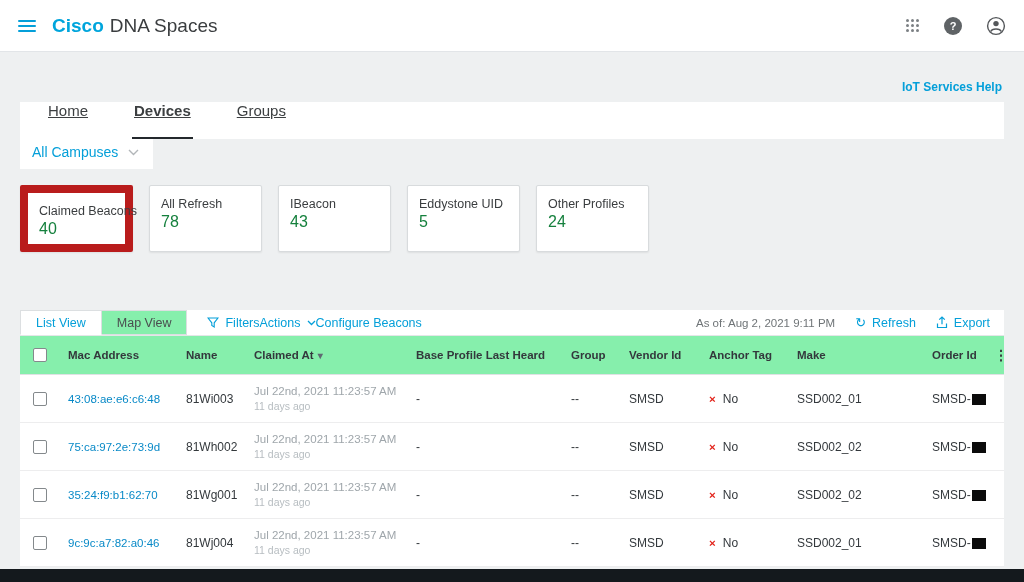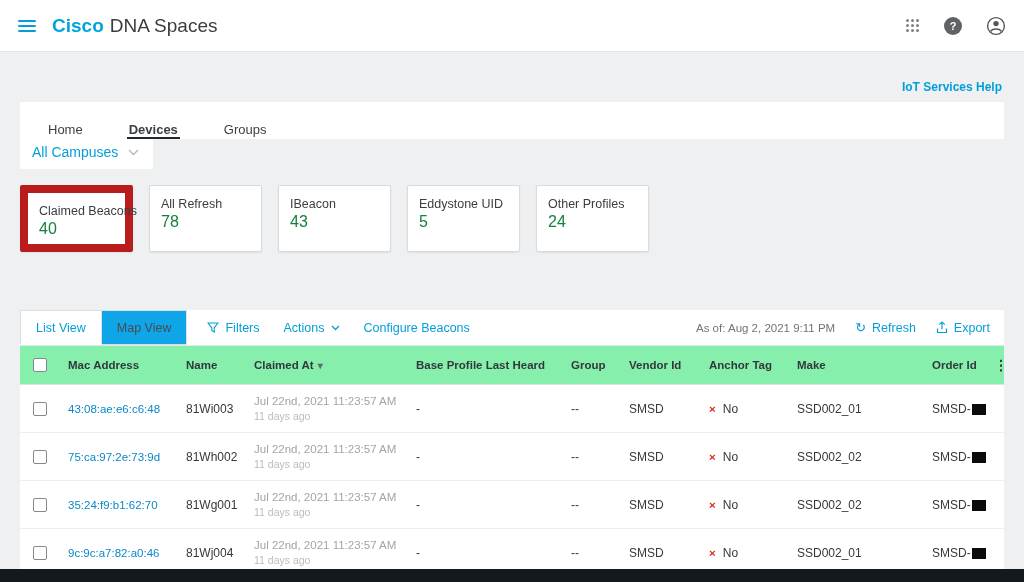--- a/index.html
+++ b/index.html
@@ -19,44 +19,44 @@
   .topbar-right { margin-left:auto; display:flex; align-items:center; gap:24px; }
   .help-badge { width:18px; height:18px; border-radius:50%; background:#5f6366; color:#fff;
     font-size:11px; font-weight:bold; display:flex; align-items:center; justify-content:center; cursor:pointer; }
   .icon-btn { cursor:pointer; display:flex; align-items:center; }
   
   .help-row { height:46px; display:flex; justify-content:flex-end; align-items:flex-end; padding:0 22px 4px 0; }
   a.link { color:#049fd9; text-decoration:none; font-size:12px; cursor:pointer;font-weight:bold; }
   
   .tabstrip { margin:4px 20px 0; background:#fff; height:37px; display:flex; align-items:stretch;
     padding-left:26px; gap:42px; }
-  .nav-tab { display:flex; align-items:flex-end; font-size:13px; color:#3c3f41; cursor:pointer;
-    border-bottom:2px solid transparent; padding:0 2px; }
+  .nav-tab { display:flex; align-items:flex-start; font-size:15px; color:#3c3f41; cursor:pointer;
+    border-bottom:2px solid transparent; padding:0 2px;text-decoration:underline; }
   .nav-tab.active { font-weight:bold; border-bottom-color:#23282c; }
   
   .campus-row { margin:0 20px; }
   .campus-box { display:inline-flex; align-items:center; gap:10px; background:#fff;
     padding:5px 14px 9px 12px; cursor:pointer; }
   .campus-box .label { color:#049fd9; font-size:14px; }
   .campus-box .chev { color:#b2b6b9; display:flex; }
   
   .cards { margin:16px 20px 0; display:flex; gap:16px; }
   .card { width:113px; height:67px; background:#fff; border:1px solid #d8dbdd; border-radius:2px;
     padding:11px 11px; box-shadow:0 1px 2px rgba(0,0,0,0.07); cursor:pointer; }
   .card.active { border:8px solid #b91c1c; }
   .card .c-label { font-size:12.5px; color:#3a3d3f; white-space:nowrap; }
   .card .c-value { font-size:16px; color:#15803d; margin-top:2px; }
   
-  .toolbar { margin:58px 20px 0; background:#fff; height:36px; display:flex; align-items:stretch;
+  .toolbar { margin:58px 20px 0; background:#fff; height:26px; display:flex; align-items:stretch;
     border-bottom:1px solid #e4e6e8; font-size:12.5px; }
   .view-tab { display:flex; align-items:center; padding:0 15px; border:1px solid #dcdfe1;
-    background:#0ea5e9; color:#4a4d4f; cursor:pointer; }
+    background:#86efac; color:#4a4d4f; cursor:pointer; }
   .view-tab + .view-tab { border-left:none; }
   .view-tab.active { background:#fff; color:#049fd9; border-bottom-color:#fff; }
-  .tool-links { display:flex; align-items:center; gap:24px; margin-left:20px; }
+  .tool-links { display:flex; align-items:center; margin-left:20px; }
   .tool-link { color:#049fd9; display:flex; align-items:center; gap:6px; cursor:pointer; }
   .toolbar-right { margin-left:auto; display:flex; align-items:center; gap:20px; padding-right:14px; }
   .as-of { color:#6f7477; font-size:11.5px; }
   .r-icon { font-size:13px; line-height:1; }
   
   .table-panel { margin:0 20px; background:#fff; }
   table { width:100%; border-collapse:collapse; table-layout:fixed; }
   thead th { text-align:left; font-size:11.5px; color:#33383c; font-weight:bold;
     padding:11px 8px; border-bottom:1px solid #dfe2e4; background:#86efac; white-space:nowrap; overflow:hidden; }
   tbody td { padding:8px 8px; border-bottom:1px solid #ededee; vertical-align:middle;

